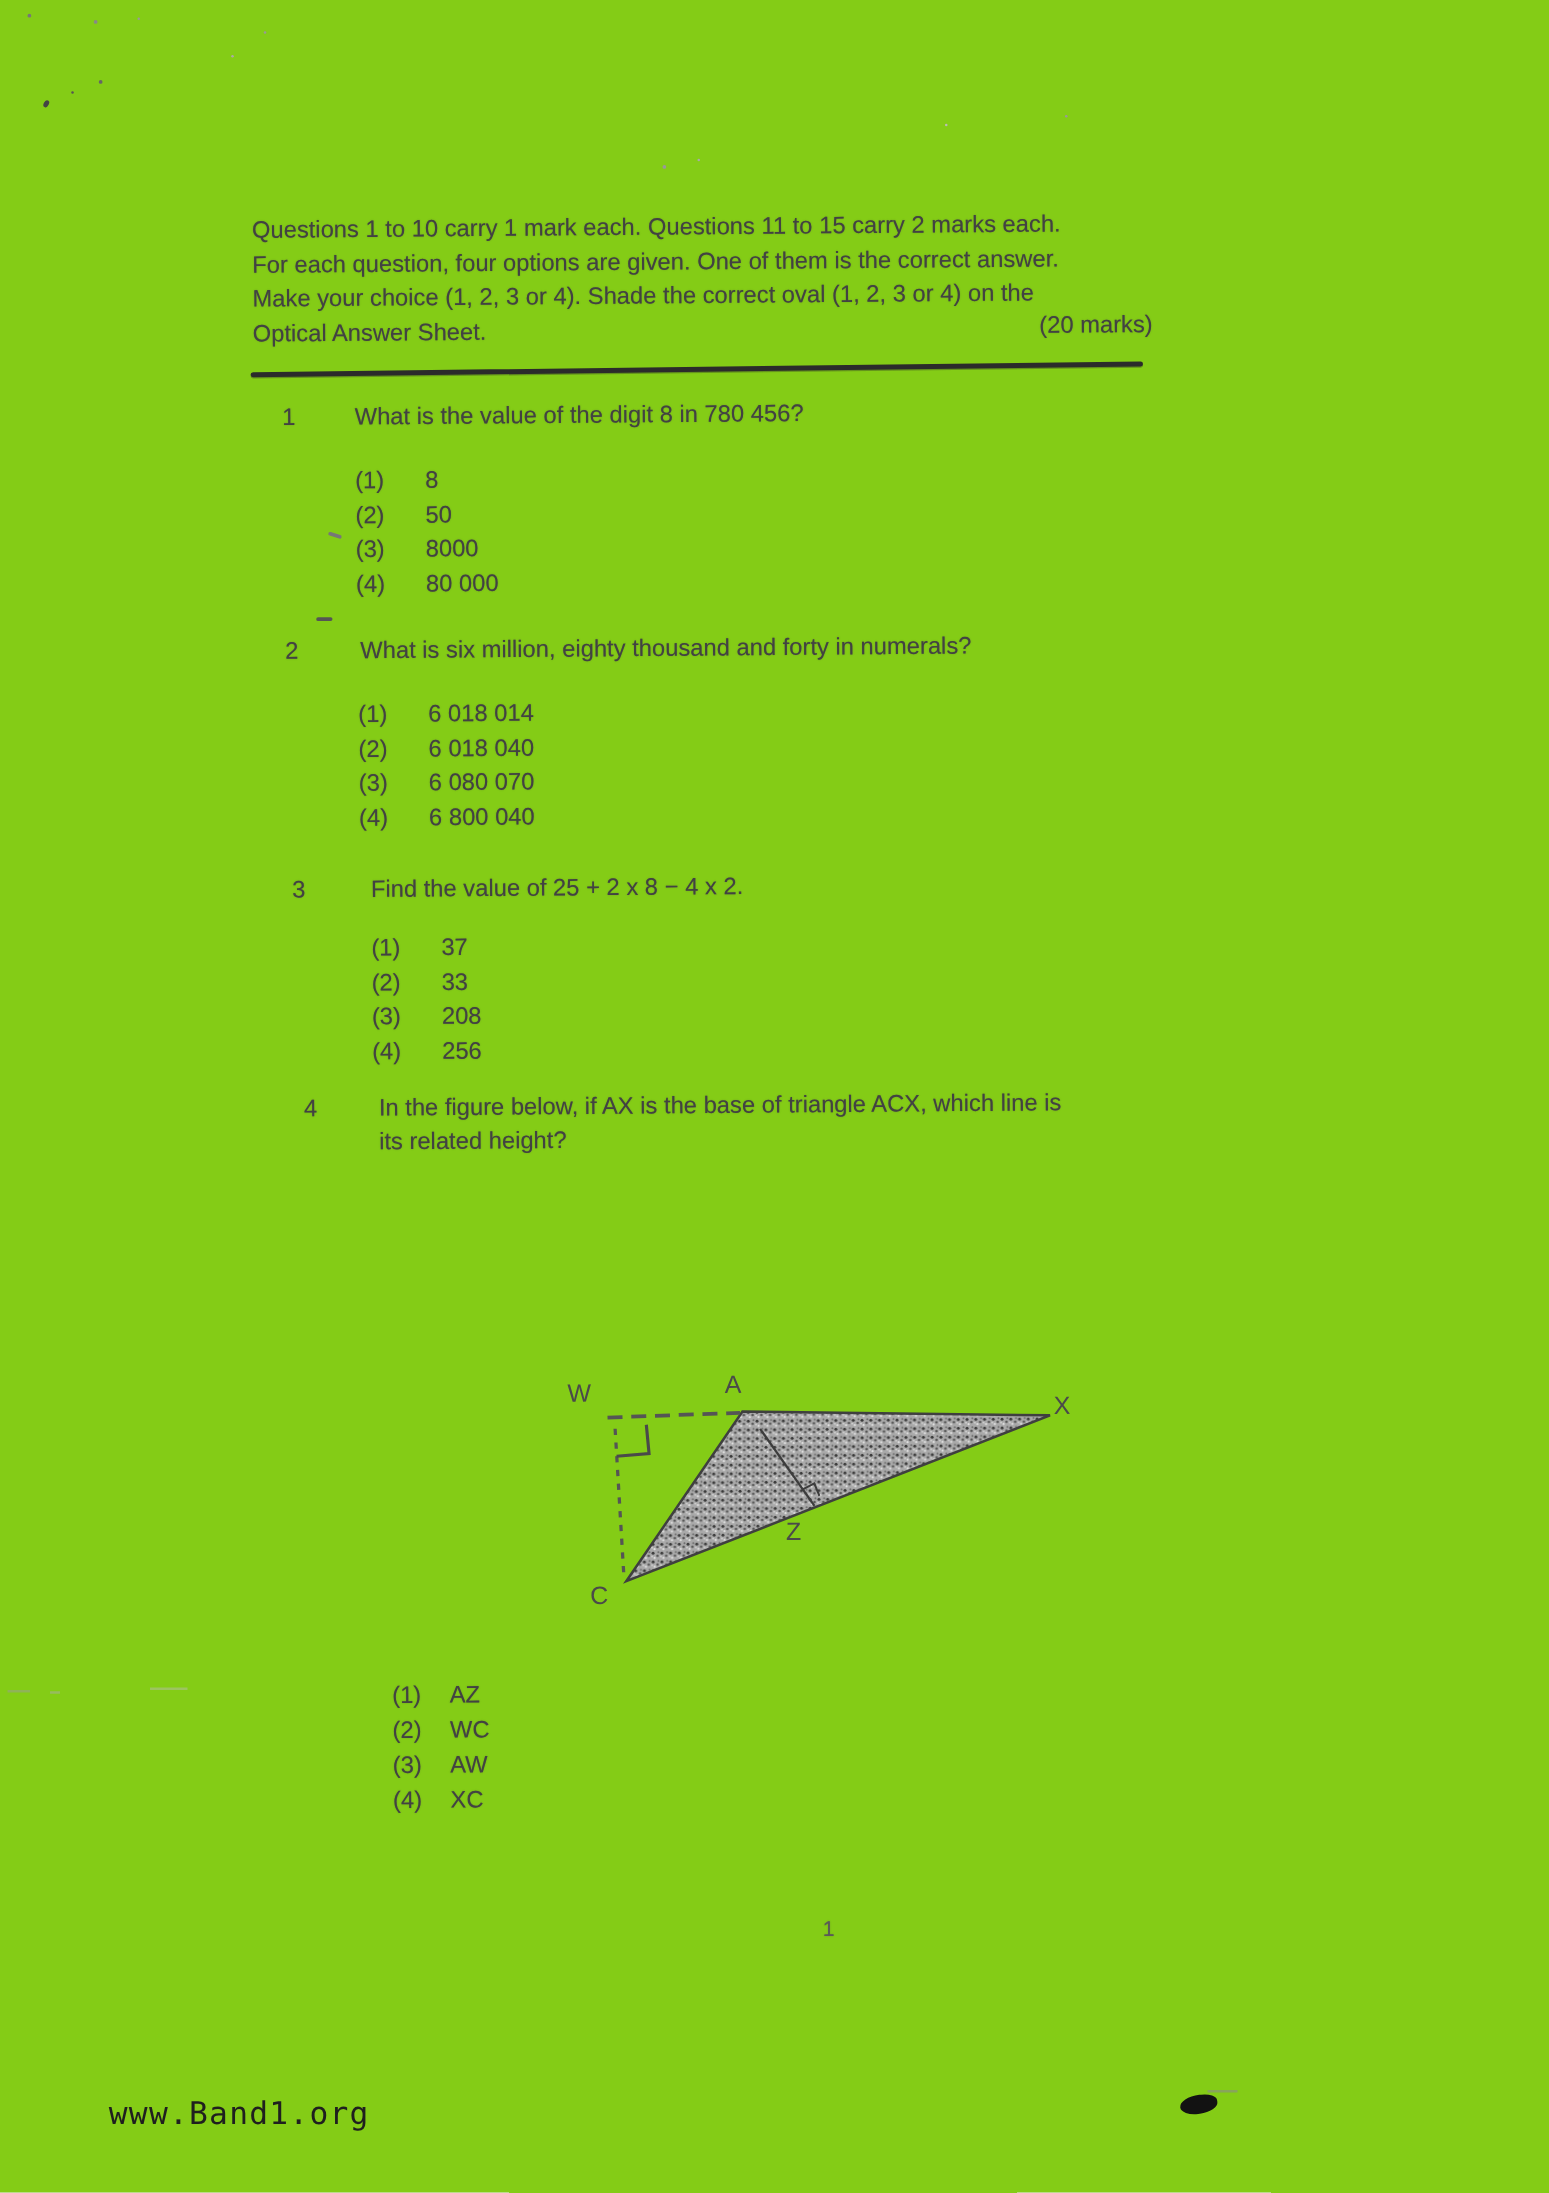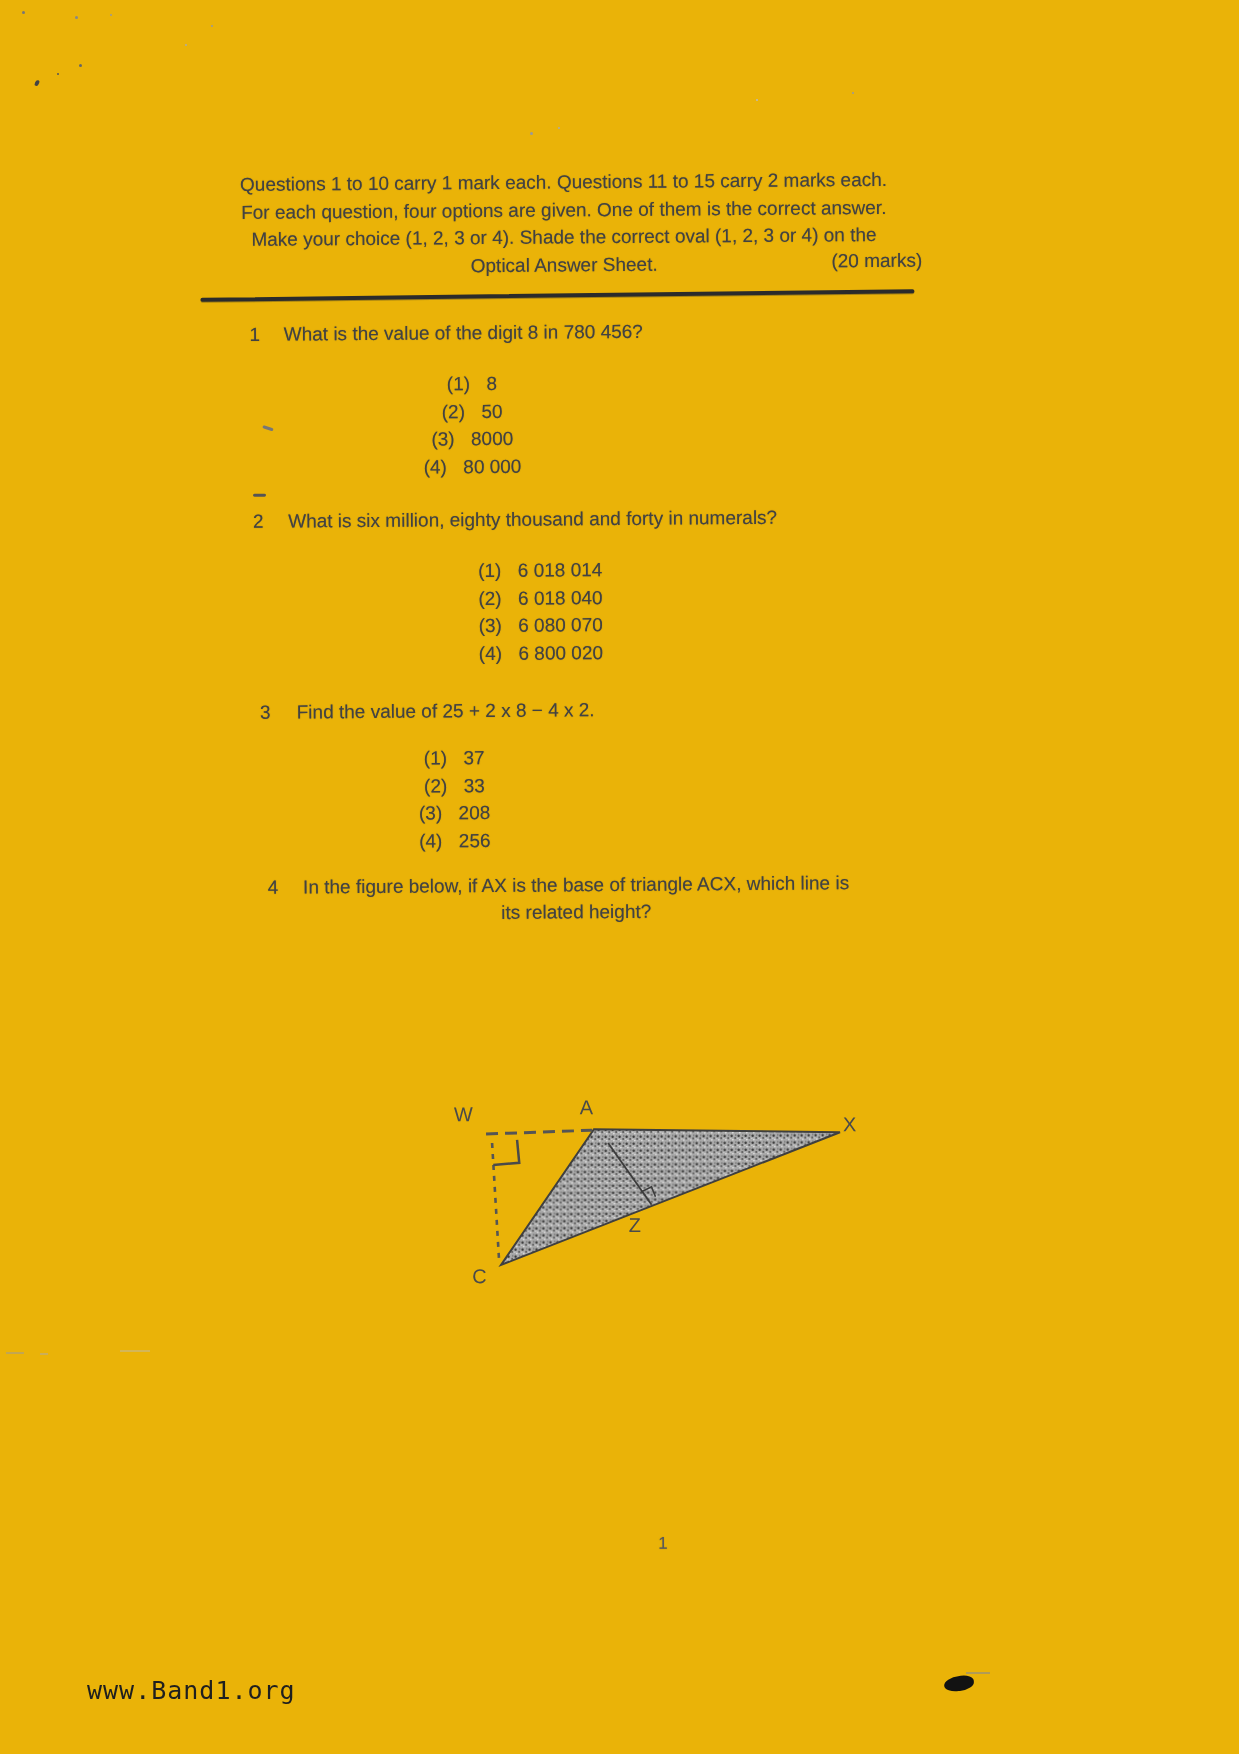--- a/index.html
+++ b/index.html
@@ -1,18 +1,18 @@
 <!DOCTYPE html>
 <html><head>
 <meta charset="utf-8">
 <style>
   html,body{margin:0;padding:0;background:#e9e9e9;}
   .page{
-    position:relative;width:1239px;height:1754px;background:#eab308;
-    overflow:hidden;font-family:"Liberation Sans",sans-serif;color:#454545;text-align:center;
+    position:relative;width:1239px;height:1754px;background:#84cc16;
+    overflow:hidden;font-family:"Liberation Sans",sans-serif;color:#454545;
   }
   .content{
     position:absolute;inset:0;
     transform:rotate(-0.45deg);transform-origin:50% 50%;
   }
   .scan-text{
     color:#424242;text-shadow:0 0 1px rgba(70,70,70,.55);
   }
   
   .instructions{
@@ -101,21 +101,21 @@
       </div>
     </div>
     <div class="speck" style="left:266px;top:424px;width:11px;height:3px;background:#777;border-radius:2px;transform:rotate(18deg);"></div>
 
     <div class="q scan-text" id="q2">
       <span class="qnum">2</span><span class="qtext">What is six million, eighty thousand and forty in numerals?</span>
       <div class="options">
         <div><span class="optlabel">(1)</span><span>6 018 014</span></div>
         <div><span class="optlabel">(2)</span><span>6 018 040</span></div>
         <div><span class="optlabel">(3)</span><span>6 080 070</span></div>
-        <div><span class="optlabel">(4)</span><span>6 800 020</span></div>
+        <div><span class="optlabel">(4)</span><span>6 800 040</span></div>
       </div>
     </div>
     <div class="speck" style="left:256px;top:491px;width:13px;height:3px;background:#555;border-radius:2px;"></div>
 
     <div class="q scan-text" id="q3">
       <span class="qnum">3</span><span class="qtext">Find the value of 25 + 2 x 8 − 4 x 2.</span>
       <div class="options">
         <div><span class="optlabel">(1)</span><span>37</span></div>
         <div><span class="optlabel">(2)</span><span>33</span></div>
         <div><span class="optlabel">(3)</span><span>208</span></div>
@@ -153,20 +153,26 @@
         <polyline points="219,106 229,101 233,111" stroke="#3c3c3c" stroke-width="1.6" fill="none"></polyline>
 
         <text class="fig-label" x="32" y="34">W</text>
         <text class="fig-label" x="158" y="28">A</text>
         <text class="fig-label" x="421" y="47">X</text>
         <text class="fig-label" x="49" y="196">C</text>
         <text class="fig-label" x="206" y="146">Z</text>
       </svg>
     </div>
 
+    <div class="scan-text" id="q4-options">
+      <div><span class="optlabel">(1)</span><span>AZ</span></div>
+      <div><span class="optlabel">(2)</span><span>WC</span></div>
+      <div><span class="optlabel">(3)</span><span>AW</span></div>
+      <div><span class="optlabel">(4)</span><span>XC</span></div>
+    </div>
 
     <div class="page-number scan-text">1</div>
 
   </div>
 
   <div class="footer-url">www.Band1.org</div>
   <div class="ink-blob"></div>
   <div class="ink-dash"></div>
 
 </div>

